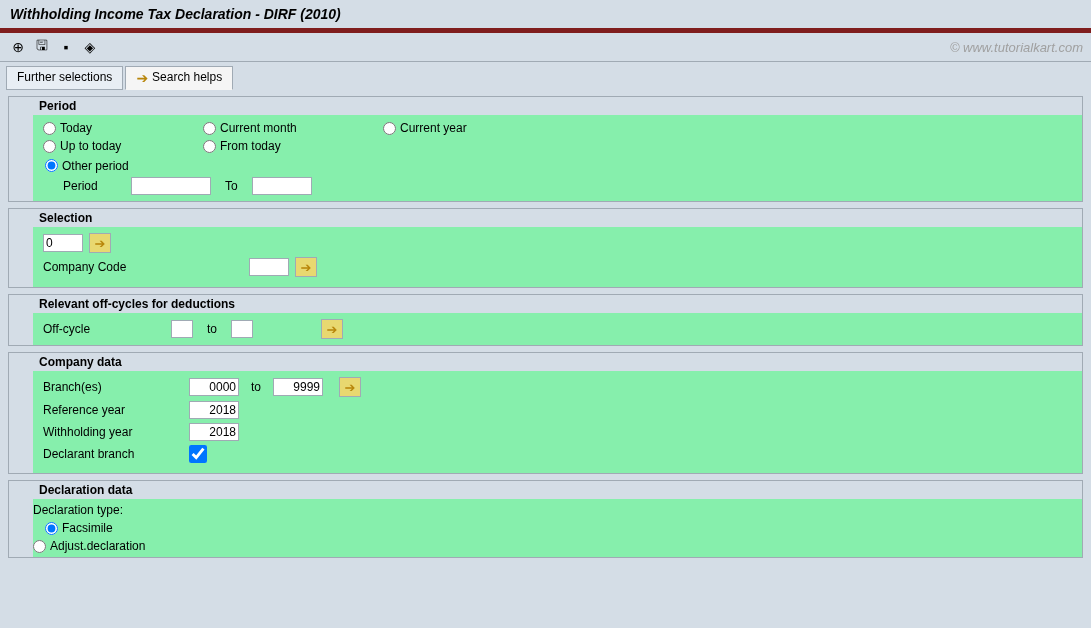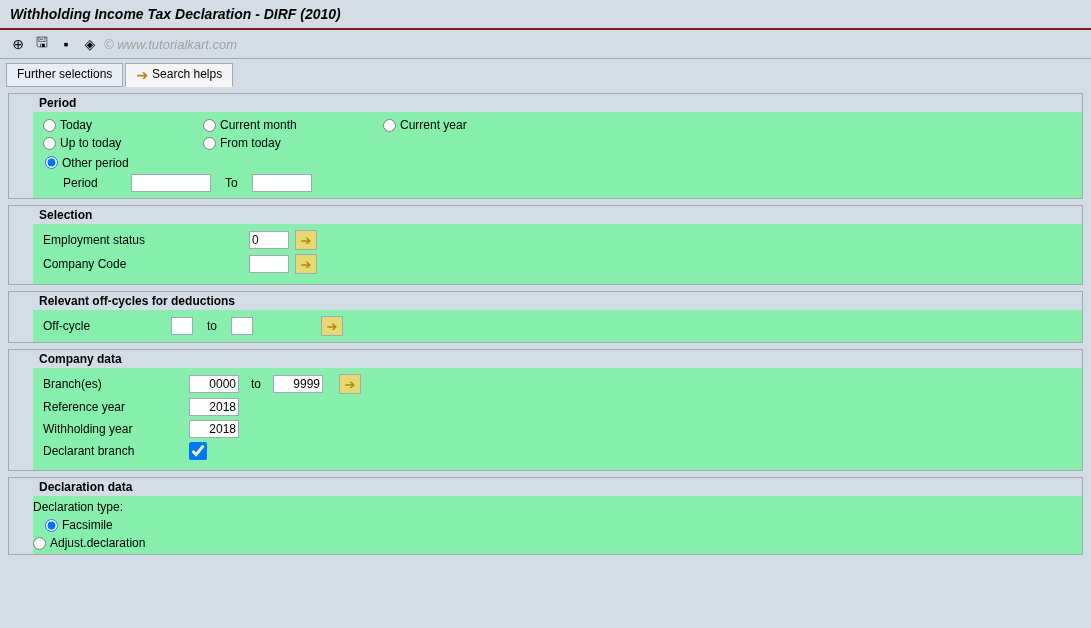--- a/index.html
+++ b/index.html
@@ -8,42 +8,42 @@
       font-size: 12px;
       background: #d4dde6;
       color: #000;
     }
     .title-bar {
       background: #d4dde6;
       padding: 6px 10px;
       font-size: 14px;
       font-weight: bold;
       font-style: italic;
-      border-bottom: 2px solid #7f1d1d;
+      border-bottom: 5px solid #7f1d1d;
     }
     .toolbar {
       background: #d4dde6;
       padding: 4px 8px;
       display: flex;
       align-items: center;
       border-bottom: 1px solid #a0aab4;
       gap: 4px;
     }
     .toolbar-icon {
       width: 20px;
       height: 20px;
       cursor: pointer;
       display: inline-flex;
       align-items: center;
       justify-content: center;
       font-size: 14px;
     }
     .watermark {
       flex: 1;
-      text-align: left;
+      text-align: right;
       color: #a0a0a0;
       font-size: 13px;
       font-style: italic;
     }
     .tab-bar {
       display: flex;
       padding: 4px 6px 0 6px;
       background: #d4dde6;
       gap: 2px;
     }
@@ -256,21 +256,20 @@
         <span class="to-label">To</span>
         <input type="text" class="period-input" style="width: 60px;">
       </div>
     </div>
   </div>
 
   <div class="section">
     <div class="section-title">Selection</div>
     <div class="section-body">
       <div class="selection-row">
-        <span class="sel-label">Employment status</span>
         <input type="text" class="sel-input" value="0" style="">
         <button class="arrow-btn">
           <span>➔</span>
         </button>
       </div>
       <div class="selection-row">
         <span class="sel-label">Company Code</span>
         <input type="text" class="sel-input" style="">
         <button class="arrow-btn">
           <span>➔</span>

